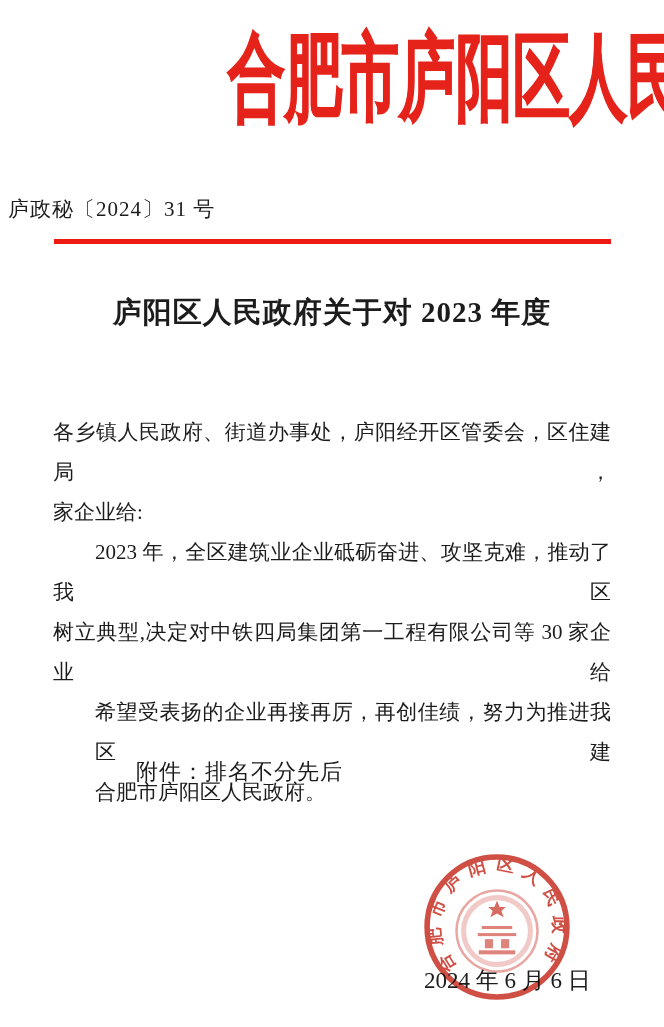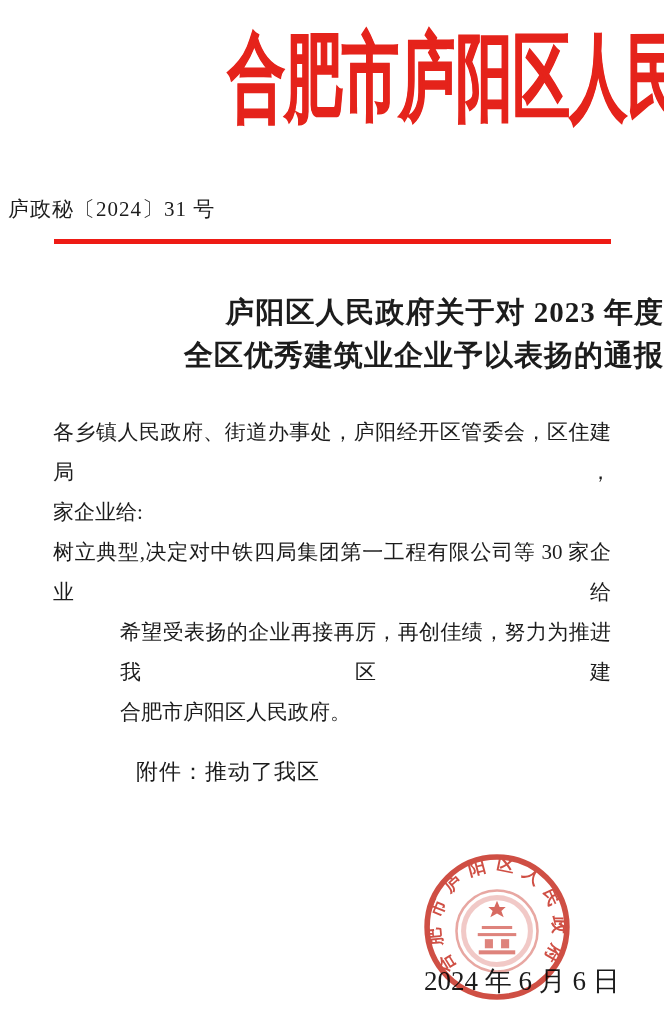--- a/index.html
+++ b/index.html
@@ -42,44 +42,44 @@
   }
   
   .red-divider{
     position:absolute;top:239px;left:54px;
     width:557px;height:5px;
     background:var(--divider-red);
   }
   
   .doc-title{
     position:absolute;top:291px;left:0;width:100%;
-    text-align:right;
+    text-align:center;
     font-weight:700;
     font-size:29px;line-height:43px;
     letter-spacing:1px;
   }
   
   .body-block{
     position:absolute;top:412px;left:53px;width:558px;
     font-size:21px;line-height:40px;
   }
   .line{white-space:normal;}
   .j{text-align:justify;text-align-last:justify;}
   .ind{text-indent:42px;}
-  .hang{margin-left:67px;}
+  .hang{margin-left:42px;}
   
   .attachment{
     position:absolute;top:752px;left:136px;
     font-size:22px;line-height:40px;
     letter-spacing:1px;
   }
   
   .issue-date{
     position:absolute;top:963px;left:424px;
-    font-size:27px;line-height:36px;
+    font-size:23px;line-height:36px;
   }
   
   .seal{
     position:absolute;left:421px;top:851px;
     width:152px;height:152px;
     opacity:0.88;
     mix-blend-mode:multiply;
   }
   .seal text{
     font-family:"Liberation Serif","DejaVu Serif",serif;
@@ -94,32 +94,32 @@
   <div class="letterhead">
     <span class="letterhead-inner">合肥市庐阳区人民政府文件</span>
   </div>
 
   <div class="doc-number">庐政秘〔2024〕31 号</div>
 
   <div class="red-divider"></div>
 
   <div class="doc-title">
     <div>庐阳区人民政府关于对 2023 年度</div>
-    <div>全区优秀建筑业企业予以表扬的通报</div>
   </div>
 
   <div class="body-block">
     <div class="line j">各乡镇人民政府、街道办事处，庐阳经开区管委会，区住建局，</div>
     <div class="line">家企业给:</div>
+    <div class="line j ind">2023 年，全区建筑业企业砥砺奋进、攻坚克难，推动了我区</div>
     <div class="line j">树立典型,决定对中铁四局集团第一工程有限公司等 30 家企业给</div>
     <div class="line j hang">希望受表扬的企业再接再厉，再创佳绩，努力为推进我区建</div>
     <div class="line hang">合肥市庐阳区人民政府。</div>
   </div>
 
-  <div class="attachment">附件：推动了我区</div>
+  <div class="attachment">附件：排名不分先后</div>
 
   <div class="issue-date">2024 年 6 月 6 日</div>
 
   <svg class="seal" viewBox="0 0 150 150" aria-hidden="true">
     <defs>
       <path id="sealArc" d="M 35.4 114.6 A 56 56 0 1 1 114.6 114.6" fill="none"></path>
     </defs>
 
     <circle cx="75" cy="75" r="69" fill="none" stroke="var(--seal-red)" stroke-width="5.5"></circle>
 

